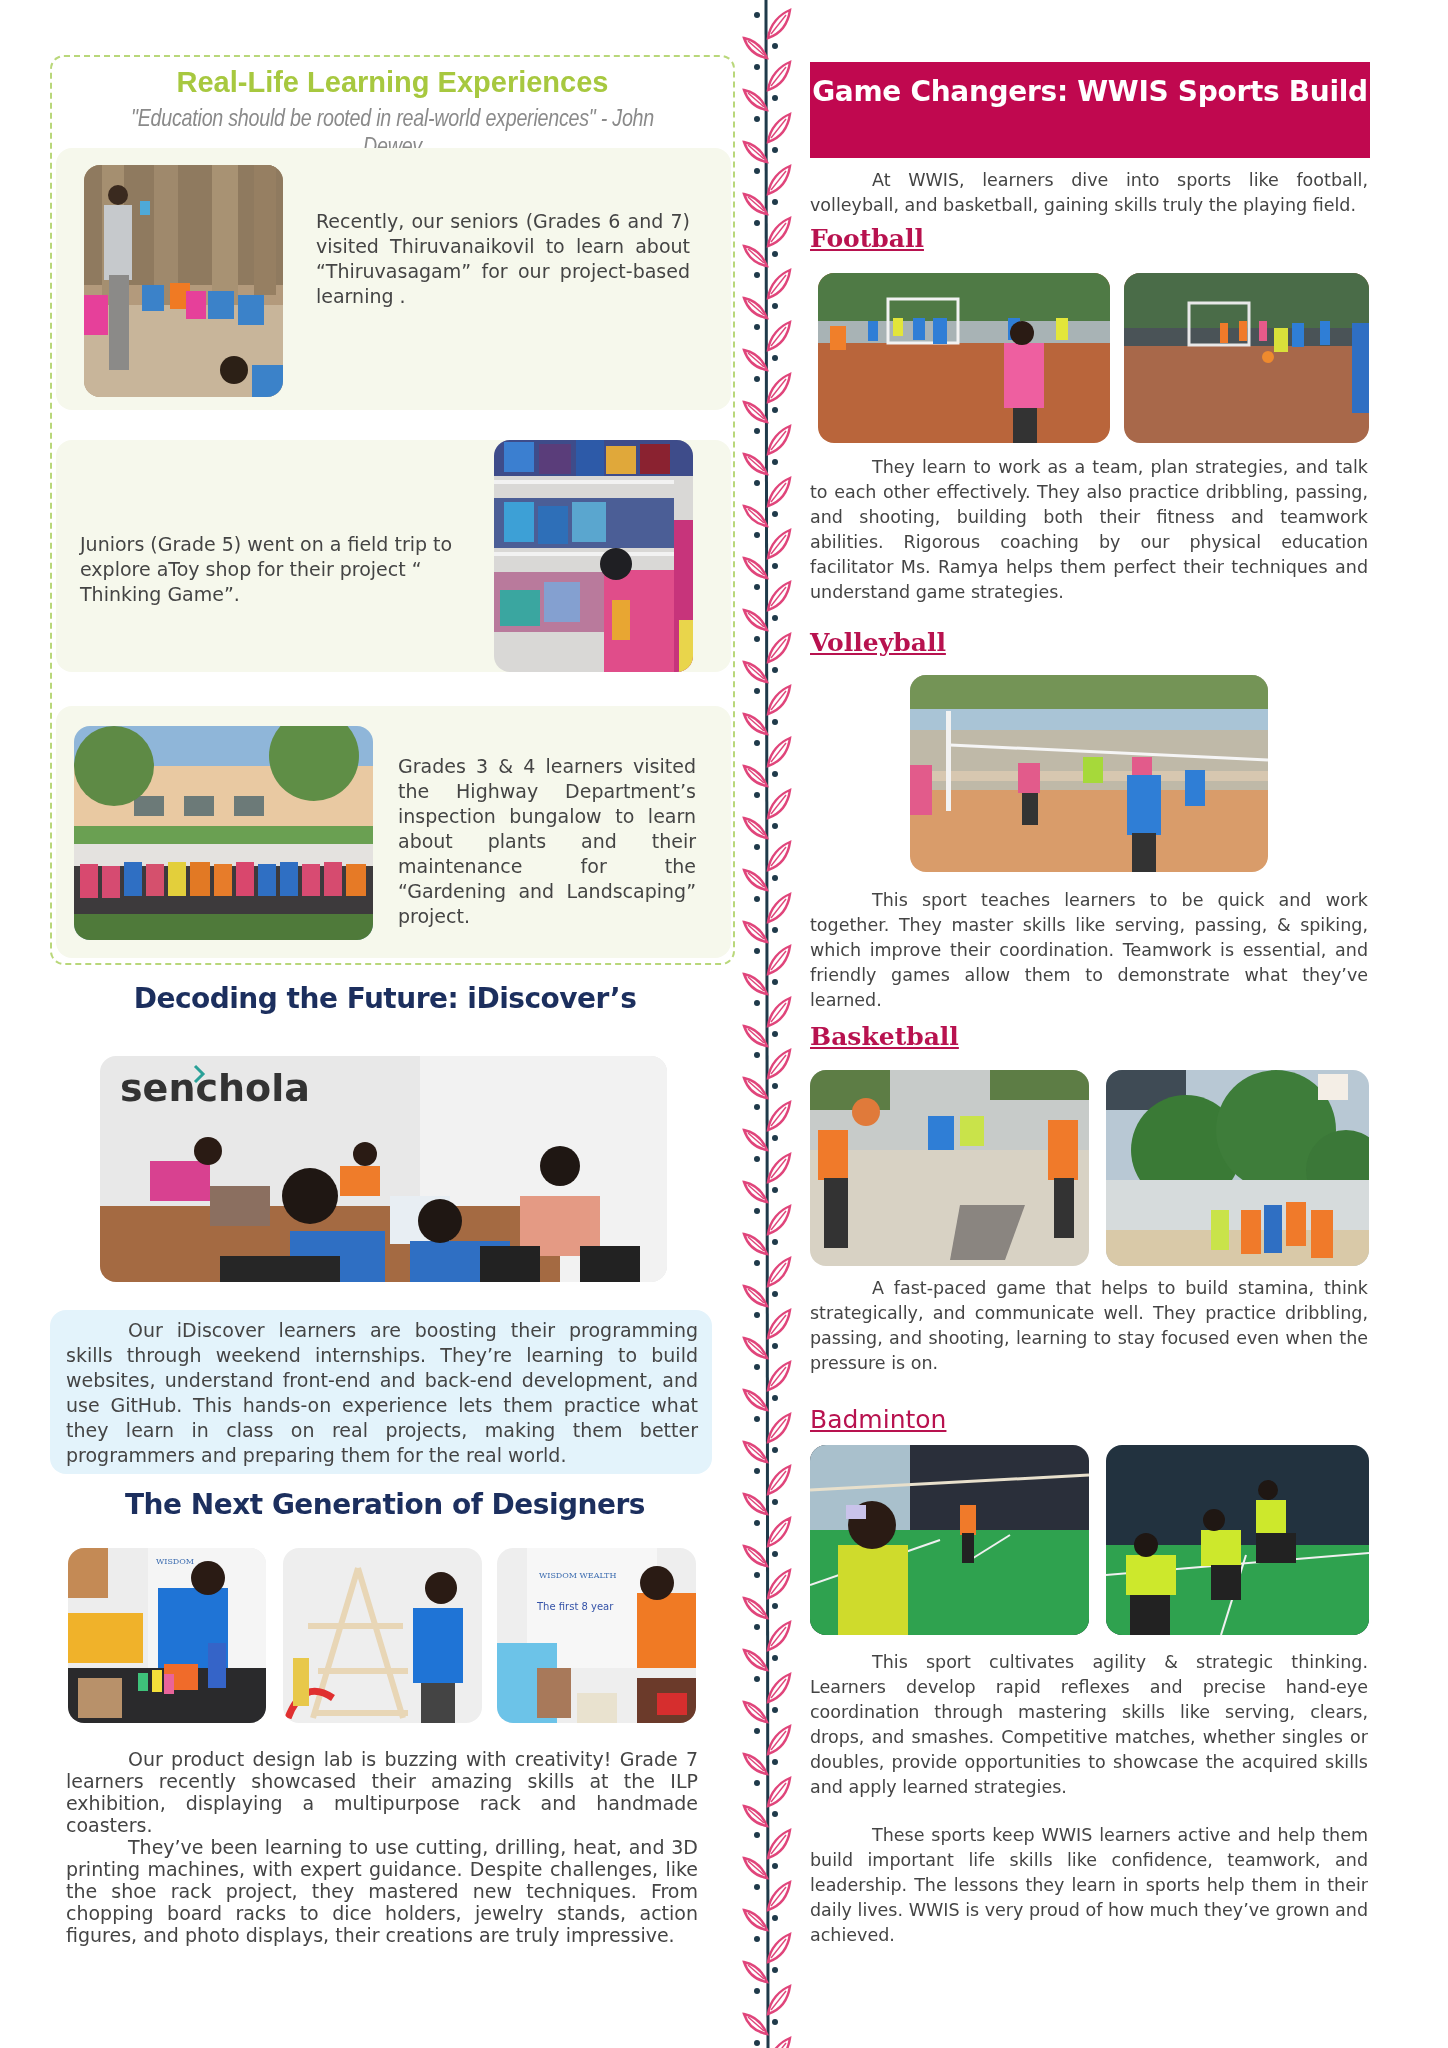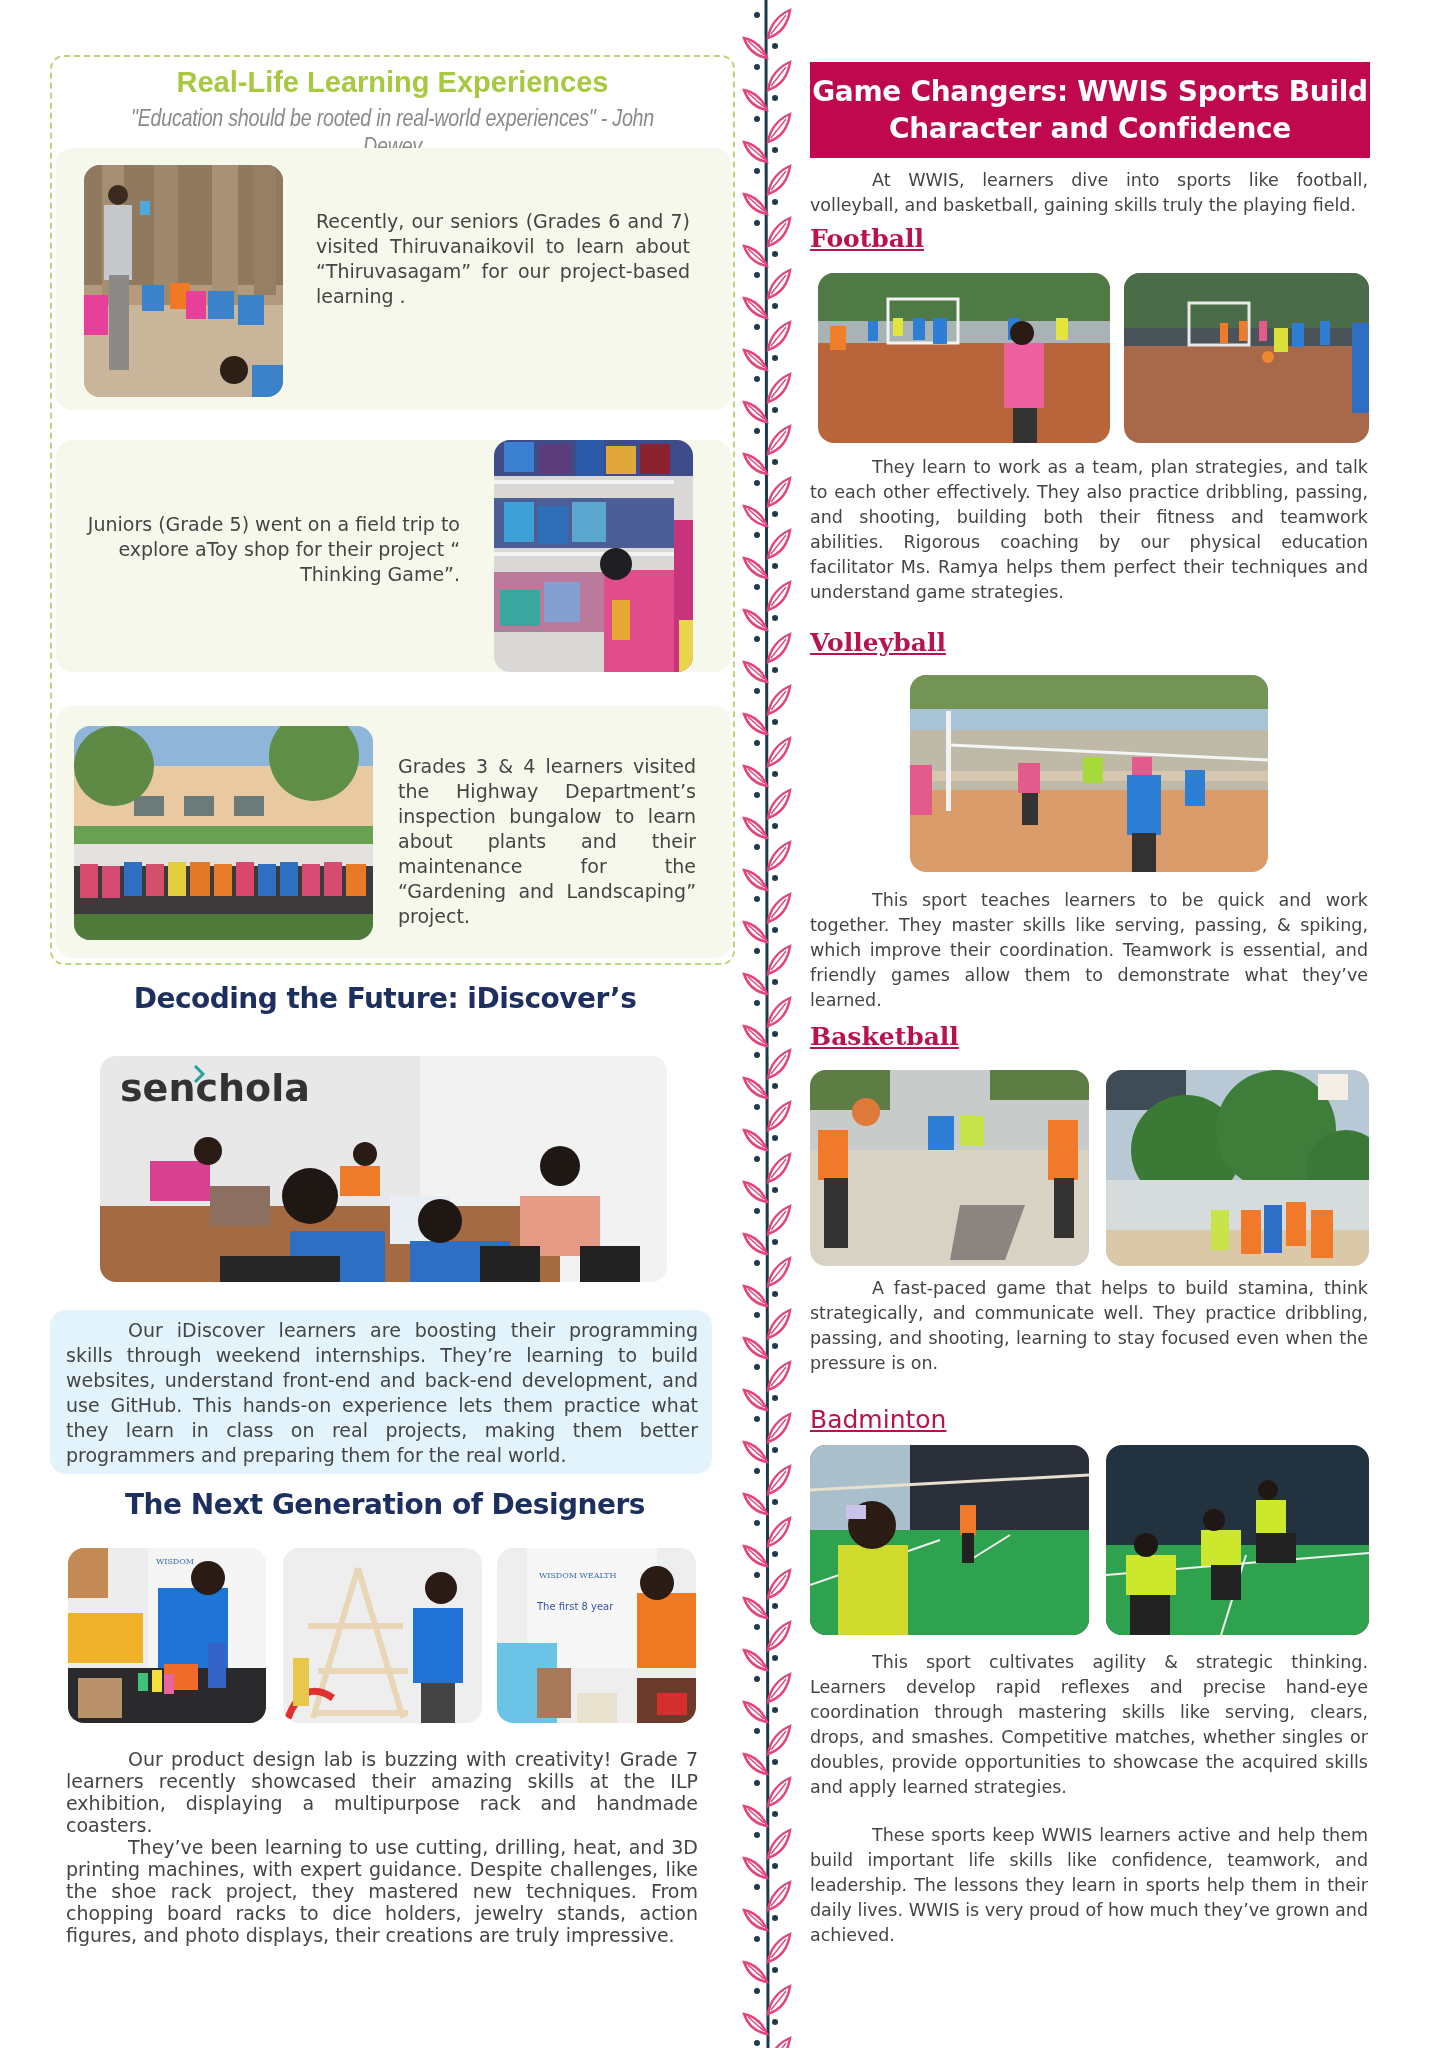--- a/index.html
+++ b/index.html
@@ -26,21 +26,21 @@
   .card {
     position: absolute; background: #f6f8ec; border-radius: 16px;
   }
   .photo {
     position: absolute; border-radius: 16px; overflow: hidden;
   }
   .txt {
     position: absolute; font-family: "DejaVu Sans", sans-serif; font-size: 19px; line-height: 25px;
     color: #444444; text-align: justify;
   }
-  .txt.left { text-align: right; }
+  .txt.left { text-align: left; margin-top: 20px; }
 
   .sec-title-blue {
     position: absolute; text-align: center; font-family: "DejaVu Sans", sans-serif; font-weight: bold;
     color: #1c2f5e; font-size: 28px; line-height: 37px; letter-spacing: -0.5px;
   }
   .idisc-box {
     position: absolute; left: 50px; top: 1310px; width: 662px; height: 164px;
     background: #e3f3fb; border-radius: 16px;
   }
   .indent { text-indent: 62px; }
@@ -492,21 +492,20 @@
     <rect x="80" y="145" width="40" height="30" fill="#e9e2cf"></rect>
     <rect x="140" y="130" width="59" height="45" fill="#6b3a2a"></rect>
     <rect x="160" y="145" width="30" height="22" fill="#d62e2e"></rect>
   </svg>
 </div>
 <div class="txt indent" style="left:66px; top:1748px; width:632px; line-height:22px;">Our product design lab is buzzing with creativity! Grade 7 learners recently showcased their amazing skills at the ILP exhibition, displaying a multipurpose rack and handmade coasters.</div>
 <div class="txt indent" style="left:66px; top:1836px; width:632px; line-height:22px;">They’ve been learning to use cutting, drilling, heat, and 3D printing machines, with expert guidance. Despite challenges, like the shoe rack project, they mastered new techniques. From chopping board racks to dice holders, jewelry stands, action figures, and photo displays, their creations are truly impressive.</div>
 
 <div class="banner">
   <div>Game Changers: WWIS Sports Build</div>
-  <div>Character and Confidence</div>
 </div>
 <div class="rtxt indent" style="top:168px;">At WWIS, learners dive into sports like football, volleyball, and basketball, gaining skills truly the playing field.</div>
 
 <div class="sport-h" style="top:224px;">Football</div>
 <div class="photo" style="left:818px; top:273px; width:292px; height:170px;">
   <svg width="292" height="170" viewBox="0 0 292 170">
     <rect width="292" height="170" fill="#b9653b"></rect>
     <rect x="0" y="0" width="292" height="50" fill="#4f7a45"></rect>
     <rect x="0" y="48" width="292" height="22" fill="#a8b3b5"></rect>
     <rect x="70" y="26" width="70" height="44" fill="none" stroke="#f2f2f2" stroke-width="3"></rect>

